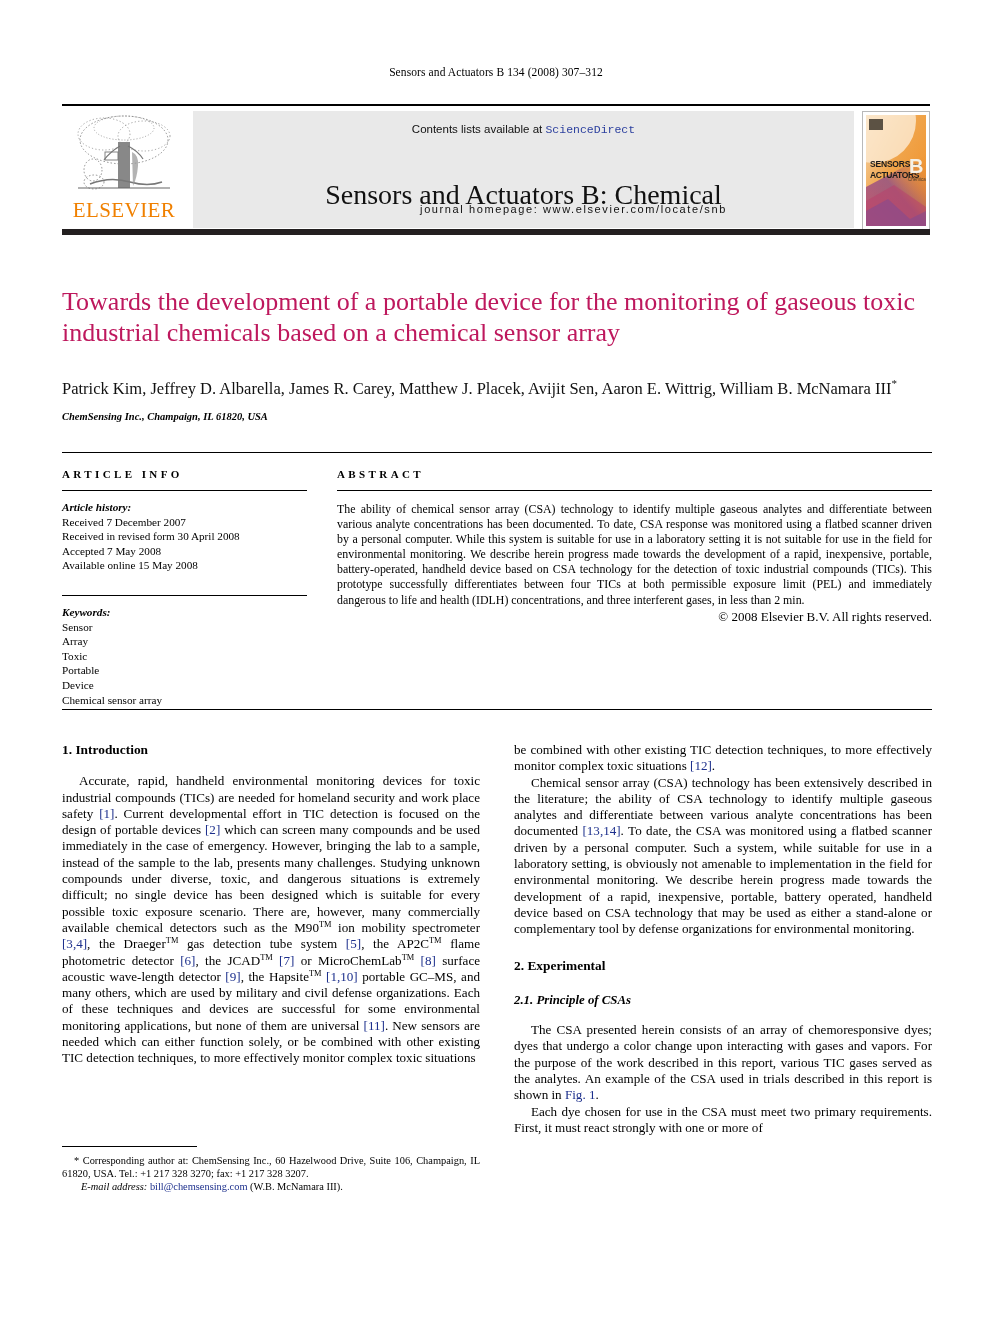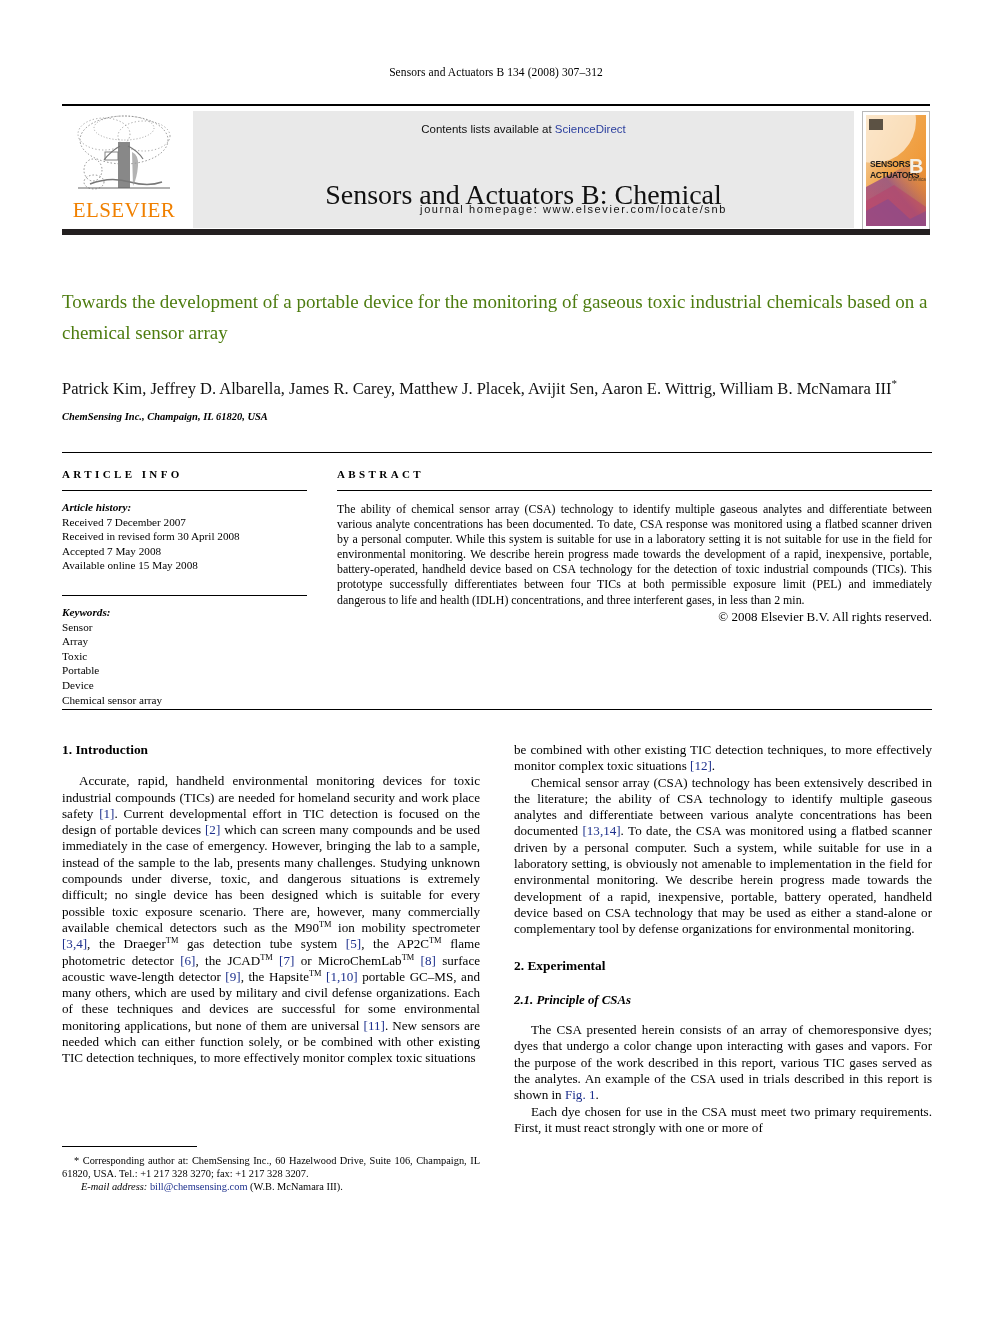--- a/index.html
+++ b/index.html
@@ -84,20 +84,21 @@
     position: absolute;
     left: 0; top: 12px;
     width: 661px;
     text-align: center;
     font-family: "Liberation Sans", sans-serif;
     font-size: 11.5px;
     color: #111;
   }
   .contents-line .sd {
     color: #2b3f9e;
+    font-family: Liberation Mono, monospace;
   }
   .journal-title {
     position: absolute;
     left: 0; top: 40px;
     width: 661px;
     text-align: center;
     font-family: "Liberation Serif", serif;
     font-size: 28px;
     color: #111;
     margin-top: 28px;
@@ -173,23 +174,23 @@
     height: 11px;
     background: #5c5244;
   }
 
   
   .title {
     position: absolute;
     left: 62px; top: 286px;
     width: 870px;
     font-family: "Liberation Serif", serif;
-    font-size: 19px;
+    font-size: 26px;
     line-height: 31px;
-    color: #4d7c0f;
+    color: #be185d;
   }
   .authors {
     position: absolute;
     left: 62px; top: 371px;
     width: 870px;
     font-family: "Liberation Serif", serif;
     font-size: 16.5px;
     line-height: 24px;
     color: #111;
   }

